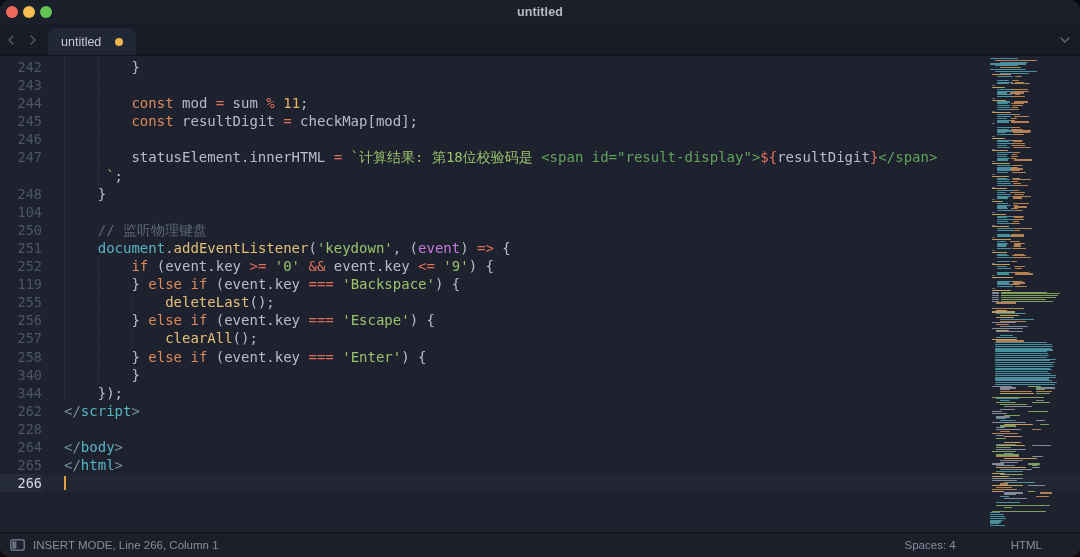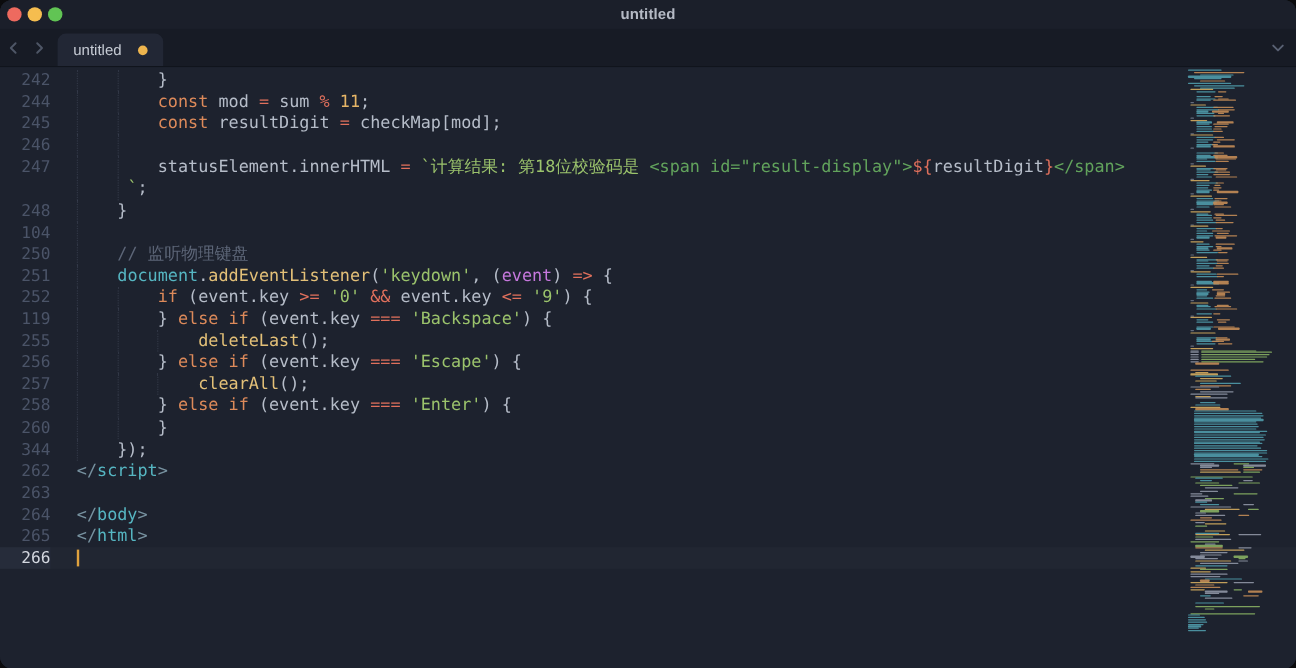--- a/index.html
+++ b/index.html
@@ -79,20 +79,24 @@
     </button>
   </div>
 
   <div class="editor">
     <div id="code">
         <div class="line">
           <span class="ln">242</span>
           <span class="lc"><i class="guide" style="left: 0ch;"></i><i class="guide" style="left: 4ch;"></i><span style="color: rgb(182, 189, 201);">        }</span></span>
         </div>
         <div class="line">
+          <span class="ln">243</span>
+          <span class="lc"><i class="guide" style="left: 0ch;"></i><i class="guide" style="left: 4ch;"></i></span>
+        </div>
+        <div class="line">
           <span class="ln">244</span>
           <span class="lc"><i class="guide" style="left: 0ch;"></i><i class="guide" style="left: 4ch;"></i><span style="color: rgb(182, 189, 201);">        </span><span style="color: rgb(221, 138, 90);">const</span><span style="color: rgb(182, 189, 201);"> mod </span><span style="color: rgb(224, 112, 92);">=</span><span style="color: rgb(182, 189, 201);"> sum </span><span style="color: rgb(224, 112, 92);">%</span><span style="color: rgb(182, 189, 201);"> </span><span style="color: rgb(229, 181, 103);">11</span><span style="color: rgb(182, 189, 201);">;</span></span>
         </div>
         <div class="line">
           <span class="ln">245</span>
           <span class="lc"><i class="guide" style="left: 0ch;"></i><i class="guide" style="left: 4ch;"></i><span style="color: rgb(182, 189, 201);">        </span><span style="color: rgb(221, 138, 90);">const</span><span style="color: rgb(182, 189, 201);"> resultDigit </span><span style="color: rgb(224, 112, 92);">=</span><span style="color: rgb(182, 189, 201);"> checkMap[mod];</span></span>
         </div>
         <div class="line">
           <span class="ln">246</span>
           <span class="lc"><i class="guide" style="left: 0ch;"></i><i class="guide" style="left: 4ch;"></i></span>
@@ -139,33 +143,33 @@
         </div>
         <div class="line">
           <span class="ln">257</span>
           <span class="lc"><i class="guide" style="left: 0ch;"></i><i class="guide" style="left: 4ch;"></i><i class="guide" style="left: 8ch;"></i><span style="color: rgb(182, 189, 201);">            </span><span style="color: rgb(227, 192, 120);">clearAll</span><span style="color: rgb(182, 189, 201);">();</span></span>
         </div>
         <div class="line">
           <span class="ln">258</span>
           <span class="lc"><i class="guide" style="left: 0ch;"></i><i class="guide" style="left: 4ch;"></i><span style="color: rgb(182, 189, 201);">        } </span><span style="color: rgb(221, 138, 90);">else</span><span style="color: rgb(182, 189, 201);"> </span><span style="color: rgb(221, 138, 90);">if</span><span style="color: rgb(182, 189, 201);"> (event.key </span><span style="color: rgb(224, 112, 92);">===</span><span style="color: rgb(182, 189, 201);"> </span><span style="color: rgb(155, 195, 108);">'Enter'</span><span style="color: rgb(182, 189, 201);">) {</span></span>
         </div>
         <div class="line">
-          <span class="ln">260</span>
+          <span class="ln">340</span>
           <span class="lc"><i class="guide" style="left: 0ch;"></i><i class="guide" style="left: 4ch;"></i><span style="color: rgb(182, 189, 201);">        }</span></span>
         </div>
         <div class="line">
           <span class="ln">344</span>
           <span class="lc"><i class="guide" style="left: 0ch;"></i><span style="color: rgb(182, 189, 201);">    });</span></span>
         </div>
         <div class="line">
           <span class="ln">262</span>
           <span class="lc"><span style="color: rgb(119, 146, 160);">&lt;/</span><span style="color: rgb(86, 182, 194);">script</span><span style="color: rgb(119, 146, 160);">&gt;</span></span>
         </div>
         <div class="line">
-          <span class="ln">263</span>
+          <span class="ln">228</span>
           <span class="lc"></span>
         </div>
         <div class="line">
           <span class="ln">264</span>
           <span class="lc"><span style="color: rgb(119, 146, 160);">&lt;/</span><span style="color: rgb(86, 182, 194);">body</span><span style="color: rgb(119, 146, 160);">&gt;</span></span>
         </div>
         <div class="line">
           <span class="ln">265</span>
           <span class="lc"><span style="color: rgb(119, 146, 160);">&lt;/</span><span style="color: rgb(86, 182, 194);">html</span><span style="color: rgb(119, 146, 160);">&gt;</span></span>
         </div>
@@ -521,14 +525,27 @@
         <i style="top: 456.1px; left: 2px; width: 13.5px; background: rgb(78, 153, 168);"></i>
         <i style="top: 457.9px; left: 2px; width: 15px; background: rgb(78, 153, 168);"></i>
         <i style="top: 459.7px; left: 2px; width: 15.5px; background: rgb(78, 153, 168);"></i>
         <i style="top: 461.6px; left: 2px; width: 13.4px; background: rgb(78, 153, 168);"></i>
         <i style="top: 463.4px; left: 2px; width: 10.5px; background: rgb(78, 153, 168);"></i>
         <i style="top: 465.2px; left: 2px; width: 8.7px; background: rgb(78, 153, 168);"></i>
         <i style="top: 467px; left: 2px; width: 15.2px; background: rgb(78, 153, 168);"></i>
       </div>
   </div>
 
+  <div class="statusbar">
+    <button class="panel-btn">
+      <svg width="15" height="12" viewBox="0 0 15 12">
+          <rect x="0.75" y="0.75" width="13.5" height="10.5" rx="2.5" fill="none" stroke="#69707f" stroke-width="1.5"></rect>
+          <rect x="2.2" y="2.2" width="4.2" height="7.6" rx="1" fill="#69707f"></rect>
+        </svg>
+    </button>
+    <span class="status-left">INSERT MODE, Line 266, Column 1</span>
+    <div class="status-right">
+      <button class="status-item">Spaces: 4</button>
+      <button class="status-item">HTML</button>
+    </div>
+  </div>
 
 </div>
 
 </body></html>

